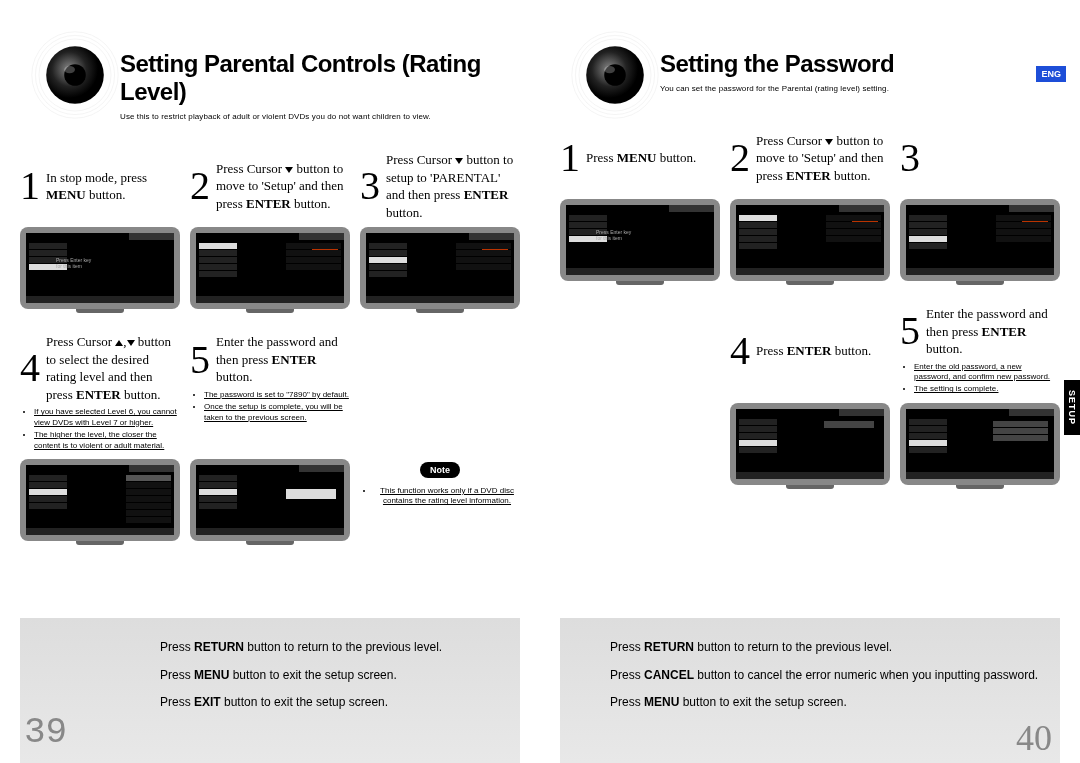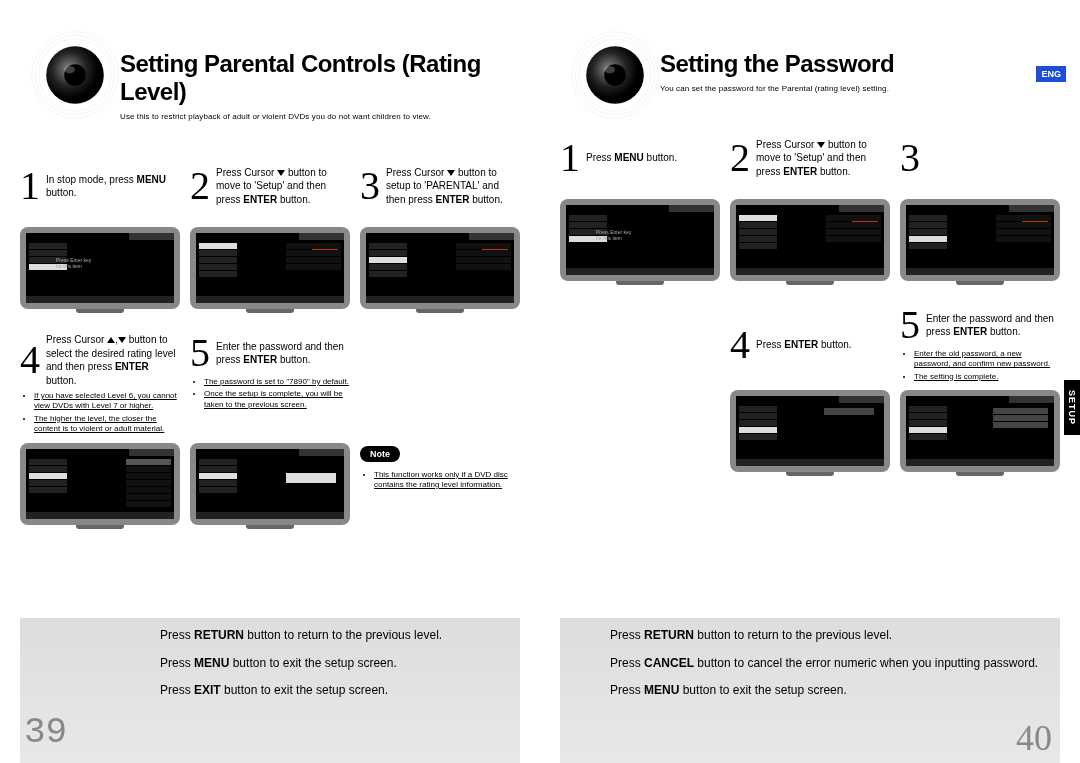--- a/index.html
+++ b/index.html
@@ -10,40 +10,40 @@
   .speaker svg { width: 100%; height: 100%; }
   .title-block { margin-left: 100px; margin-bottom: 6px; }
   .title { font-size: 24px; font-weight: bold; letter-spacing: -0.5px; }
   .sub { font-size: 8px; margin-left: 100px; margin-bottom: 30px; letter-spacing: 0.1px; }
   .lang-badge { position: absolute; top: 66px; right: 14px; background: #1d4ed8; color: #fff; font-size: 9px; font-weight: bold; padding: 3px 5px; }
   .side-tab { position: absolute; right: 0; top: 380px; background: #000; color: #fff; font-size: 9px; font-weight: bold; padding: 10px 3px; writing-mode: vertical-rl; letter-spacing: 1px; }
 
   .steps-row { display: flex; gap: 10px; margin-bottom: 6px; }
   .step { flex: 1; display: flex; align-items: center; min-height: 70px; }
   .step-num { font-size: 40px; font-family: 'Times New Roman', serif; font-weight: normal; margin-right: 6px; line-height: 1; }
-  .step-text { font-size: 10px; line-height: 1.35; }
+  .step-text { font-size: 13px; line-height: 1.35; font-family: Liberation Serif, serif; }
   .step-text b { font-weight: bold; }
   .tri-down { display: inline-block; width: 0; height: 0; border-left: 4px solid transparent; border-right: 4px solid transparent; border-top: 6px solid #000; vertical-align: middle; }
   .tri-up { display: inline-block; width: 0; height: 0; border-left: 4px solid transparent; border-right: 4px solid transparent; border-bottom: 6px solid #000; vertical-align: middle; }
 
   .screens-row { display: flex; gap: 10px; margin-bottom: 20px; }
   .tv { flex: 1; }
   .tv-inner { background: #888; border-radius: 8px; padding: 6px; }
   .tv-screen { background: #000; height: 70px; position: relative; font-size: 5px; color: #aaa; padding: 3px; }
-  .tv-empty { flex: 1; }
+  .tv-empty { flex: 1; text-align: center; }
   .tv-base { height: 4px; background: #666; width: 30%; margin: 0 auto; border-radius: 0 0 3px 3px; }
 
   .bullets { font-size: 8px; line-height: 1.3; margin-top: 4px; padding-left: 8px; }
   .bullets li { list-style: disc; margin-left: 6px; margin-bottom: 2px; text-decoration: underline; }
 
   .note-row { display: flex; gap: 10px; align-items: flex-start; }
   .note-pill { background: #000; color: #fff; font-size: 9px; font-weight: bold; padding: 3px 10px; border-radius: 10px; display: inline-block; margin-bottom: 4px; }
   .note-text { font-size: 8px; line-height: 1.3; }
 
-  .footer { position: absolute; bottom: 0; left: 20px; right: 20px; background: linear-gradient(#ddd,#e8e8e8); padding: 4px 20px 14px 20px; height: 145px; }
+  .footer { position: absolute; bottom: 0; left: 20px; right: 20px; background: linear-gradient(#ddd,#e8e8e8); padding: 16px 20px 14px 20px; height: 145px; }
   .footer-lines { font-size: 12px; line-height: 2.3; }
   .footer-lines b { font-weight: bold; }
   .pageno-left { position: absolute; left: 4px; bottom: 10px; font-size: 36px; font-family: Liberation Mono, monospace; color: #888; }
   .pageno-right { position: absolute; right: 8px; bottom: 4px; font-size: 36px; font-family: 'Times New Roman', serif; color: #888; }
 
   
   .scr-bar { position:absolute; top:0; right:0; height:7px; width:45px; background:#333; }
   .scr-left { position:absolute; left:3px; top:10px; width:38px; }
   .scr-left div { background:#222; height:6px; margin-bottom:1px; }
   .scr-left div.on { background:#ddd; }

